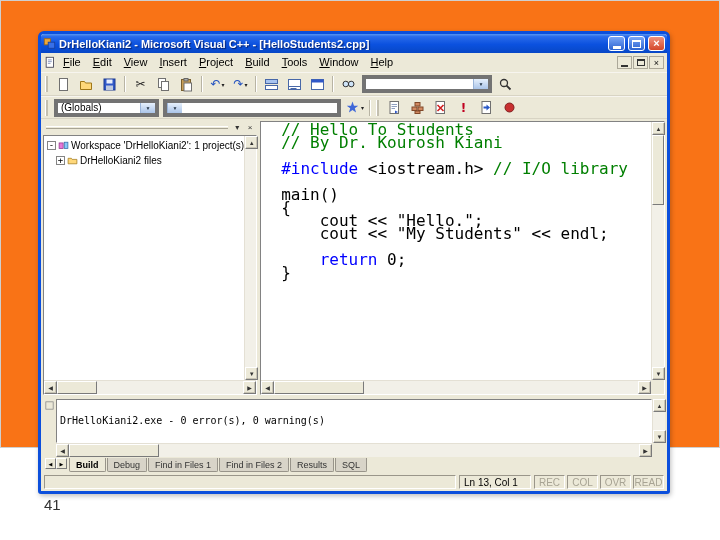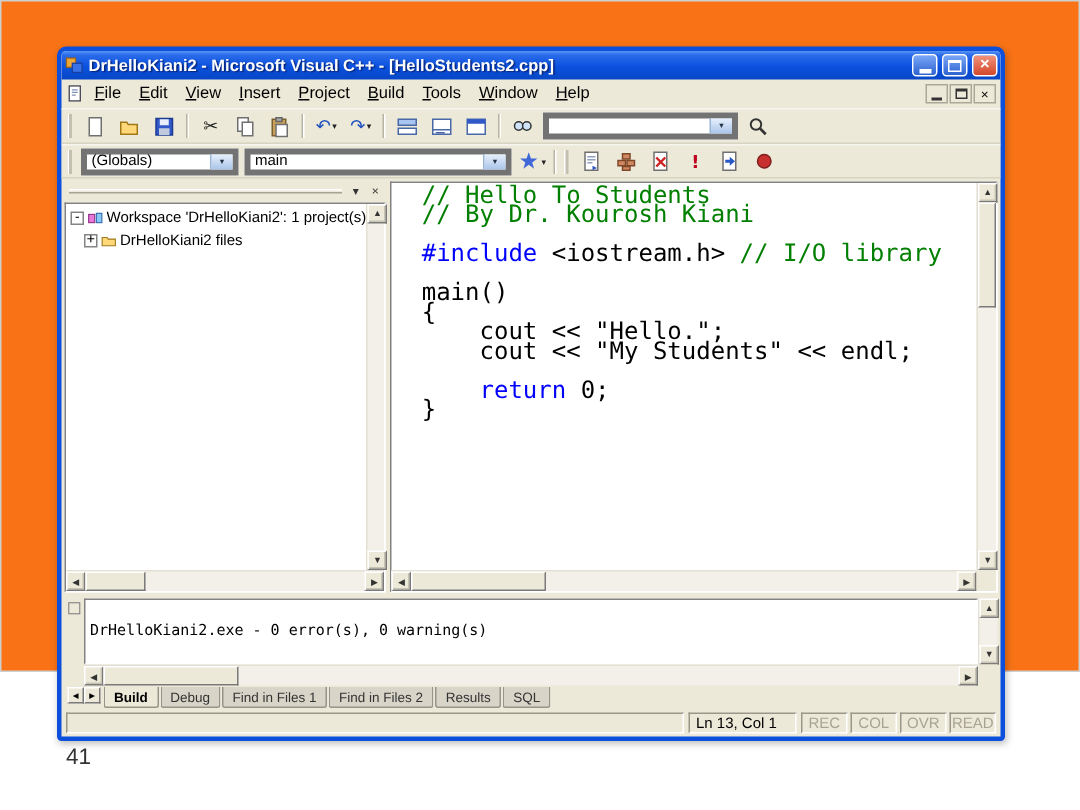--- a/index.html
+++ b/index.html
@@ -308,21 +308,20 @@
         </span>
     </div>
 
     <div class="toolbar tb2">
       <span class="grip"></span>
       <span class="combo w105">
         <span class="cbtxt">(Globals)</span>
         <span class="cbbtn">▼</span>
       </span>
       <span class="combo w178">
-        <span class="cbtxt">main</span>
         <span class="cbbtn">▼</span>
       </span>
       <span class="tbtn">
         <span class="icon">
             <svg viewBox="0 0 15 15">
               <path d="M7.5 1.5l1.5 4.2h4.3l-3.5 2.6 1.3 4.2-3.6-2.6-3.6 2.6 1.3-4.2-3.5-2.6h4.3z" fill="#4068d8"></path>
             </svg>
           </span>
         <span class="ddarrow">▾</span>
       </span>

